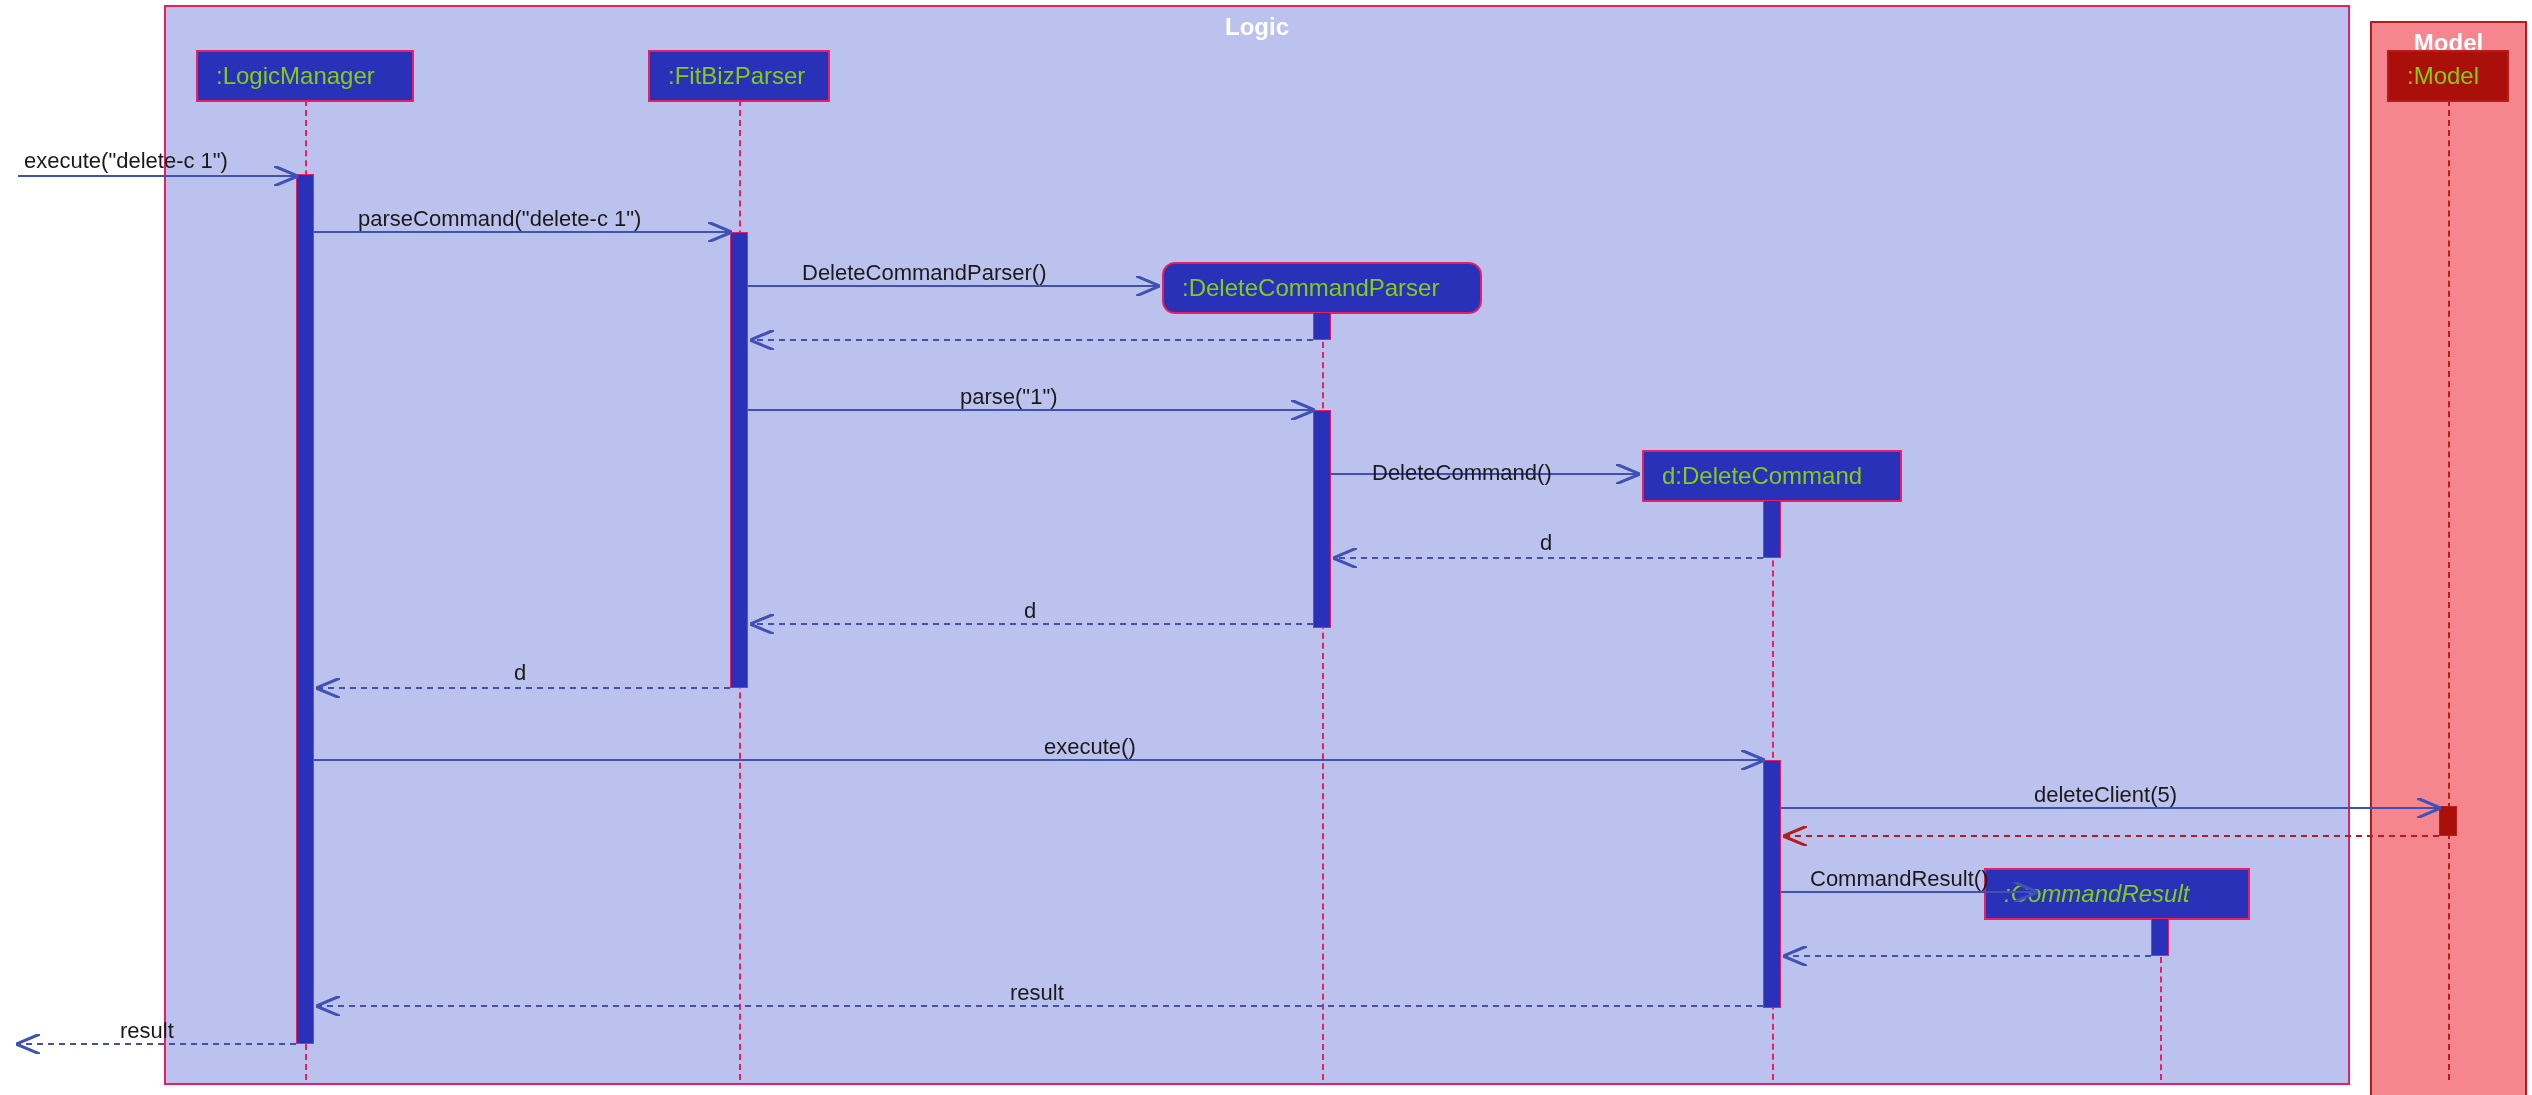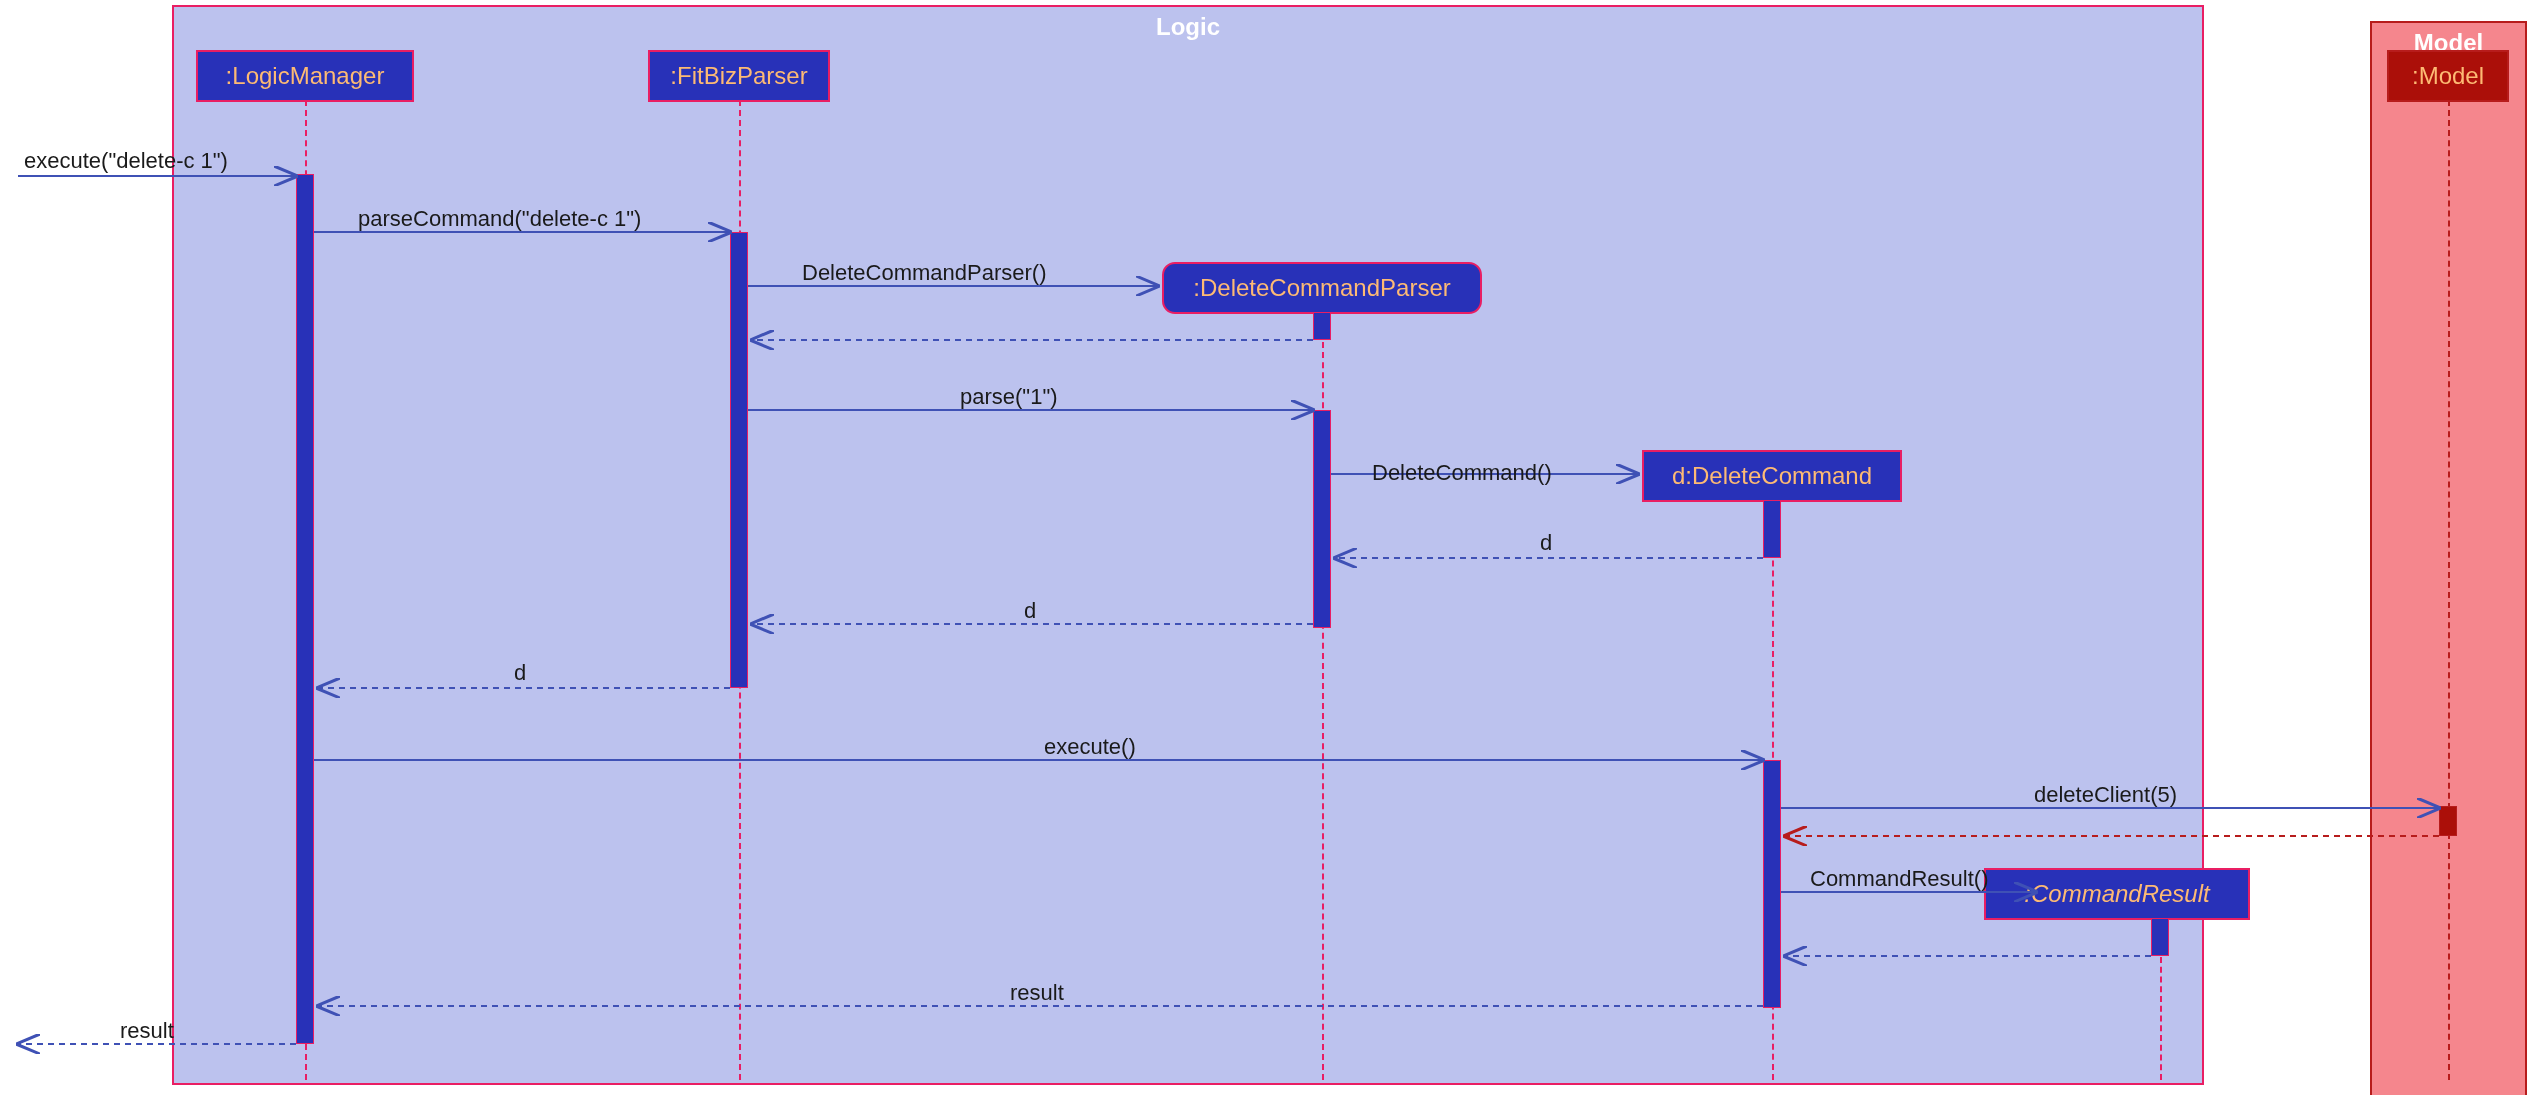--- a/index.html
+++ b/index.html
@@ -9,23 +9,23 @@
     width: 2532px;
     height: 1095px;
     position: relative;
     overflow: hidden;
   }
   .frame {
     position: absolute;
     border: 2px solid;
   }
   .logic-frame {
-    left: 172px;
+    left: 164px;
     top: 5px;
-    width: 2032px;
+    width: 2186px;
     height: 1080px;
     background: #bcc2ee;
     border-color: #e91e63;
   }
   .logic-label {
     position: absolute;
     top: 6px;
     left: 50%;
     transform: translateX(-50%);
     color: #fff;
@@ -47,24 +47,23 @@
     left: 50%;
     transform: translateX(-50%);
     color: #fff;
     font-size: 24px;
     font-weight: 600;
   }
   .lifeline-head {
     position: absolute;
     padding: 10px 18px;
     font-size: 24px;
-    color: #fdba74;
+    color: #84cc16;
     border: 2px solid;
     white-space: nowrap;
-    text-align: center;
   }
   .blue-head {
     background: #2831b8;
     border-color: #e91e63;
   }
   .red-head {
     background: #ab0f09;
     border-color: #b71c1c;
   }
   .lifeline {

